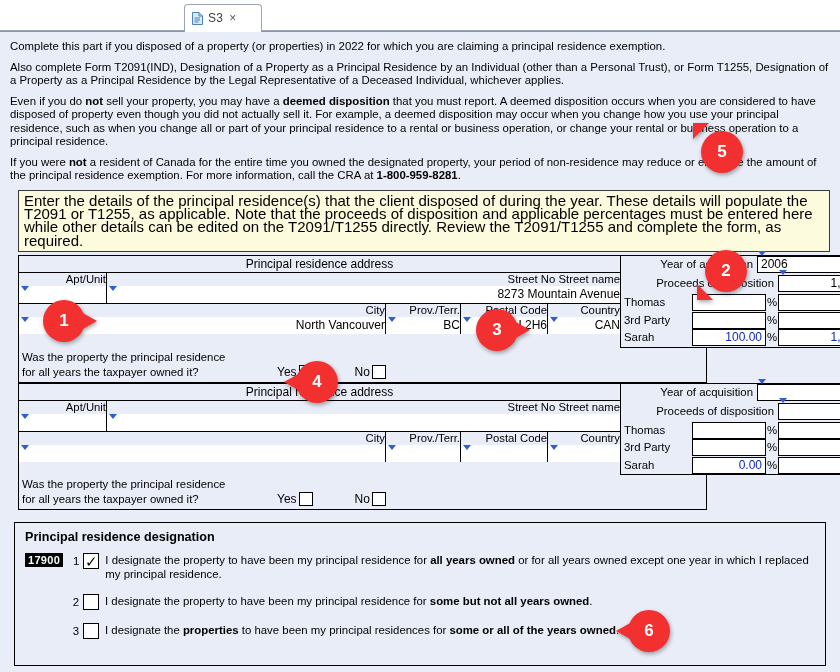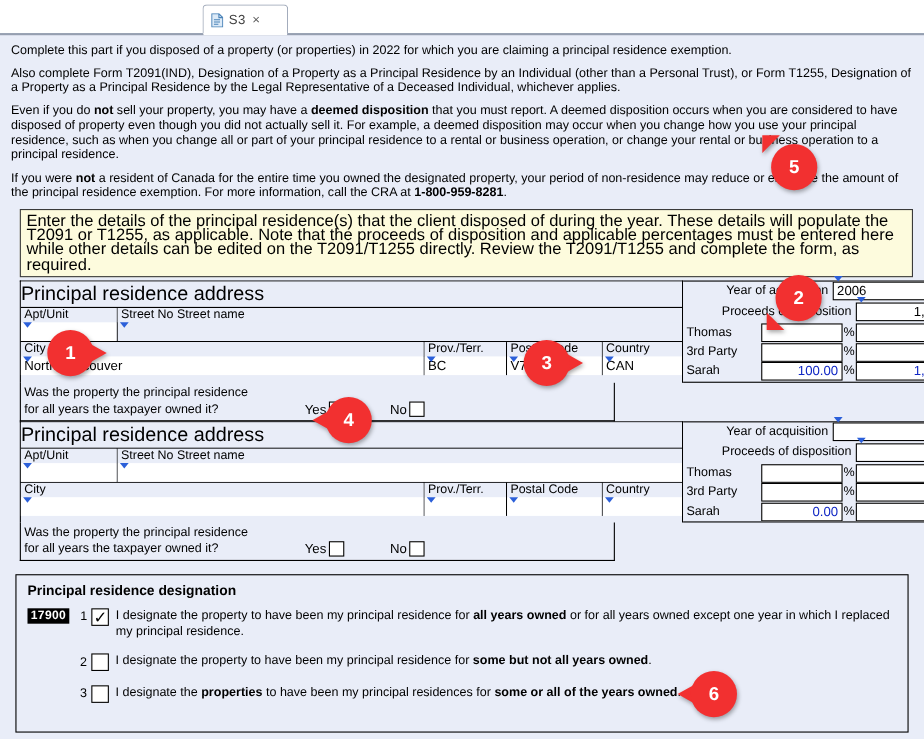--- a/index.html
+++ b/index.html
@@ -41,40 +41,40 @@
     background:#fdfbdd;border:1px solid #3a3a3a;
     margin:3px 2px 3px 10px;padding:3px 5px 4px 5px;
     line-height:13.4px;font-size:15px;
   }
   
   .block{position:relative;margin:0 2px 0 10px;}
   .row{display:flex;}
   
   .addr{width:603px;flex:none;border:1px solid #000;border-bottom:none;box-sizing:border-box;}
   .addr-title{
-    font-size:18px;padding:1px 0 1px;
+    text-align:center;font-size:12px;padding:1px 0 1px;
     border-bottom:1px solid #000;background:#e9edf8;
   }
   .cellrow{display:flex;border-bottom:1px solid #000;}
-  .cell{border-right:1px solid #000;box-sizing:border-box;position:relative;}
+  .cell{border-right:1px solid #000;box-sizing:border-box;position:relative;text-align:right;}
   .cell:last-child{border-right:none;}
   .cap{font-size:11.3px;padding:0 0 0 3px;line-height:13px;background:#e9edf8;}
   .inp{
     background:#ffffff;height:17px;line-height:17px;font-size:12px;
     padding:0 0 0 3px;box-sizing:border-box;white-space:nowrap;overflow:hidden;
   }
   .tri{
     position:absolute;left:2px;top:12px;width:0;height:0;
     border-left:4px solid transparent;border-right:4px solid transparent;
     border-top:5px solid #2b5fd9;
   }
   
   .qrow{
     display:flex;align-items:flex-end;border:1px solid #000;border-top:none;
-    height:35px;box-sizing:border-box;background:#e9edf8;width:541px;
+    height:35px;box-sizing:border-box;background:#e9edf8;width:689px;
   }
   .qtext{font-size:11.4px;line-height:15px;padding:2px 0 2px 3px;flex:none;width:255px;}
   .chk-wrap{display:flex;align-items:center;gap:2px;padding-bottom:3px;}
   .chk-lab{font-size:12px;}
   .chk{
     width:14px;height:14px;border:1px solid #000;background:#fff;
     display:inline-flex;align-items:center;justify-content:center;
     font-size:13px;line-height:1;font-weight:bold;box-sizing:border-box;
   }
   
@@ -174,20 +174,21 @@
   <div class="addr">
     <div class="addr-title">Principal residence address</div>
     <div class="cellrow">
       <div class="cell rel" style="width:88px">
         <div class="cap">Apt/Unit</div>
         <div class="inp"></div>
         <span class="tri" style="top:13px"></span>
       </div>
       <div class="cell rel" style="flex:1">
         <div class="cap">Street No Street name</div>
+        <div class="inp">8273 Mountain Avenue</div>
         <span class="tri" style="top:13px"></span>
       </div>
     </div>
     <div class="cellrow" style="border-bottom:none">
       <div class="cell rel" style="flex:1">
         <div class="cap">City</div>
         <div class="inp">North Vancouver</div>
         <span class="tri" style="top:13px"></span>
       </div>
       <div class="cell rel" style="width:75px">

